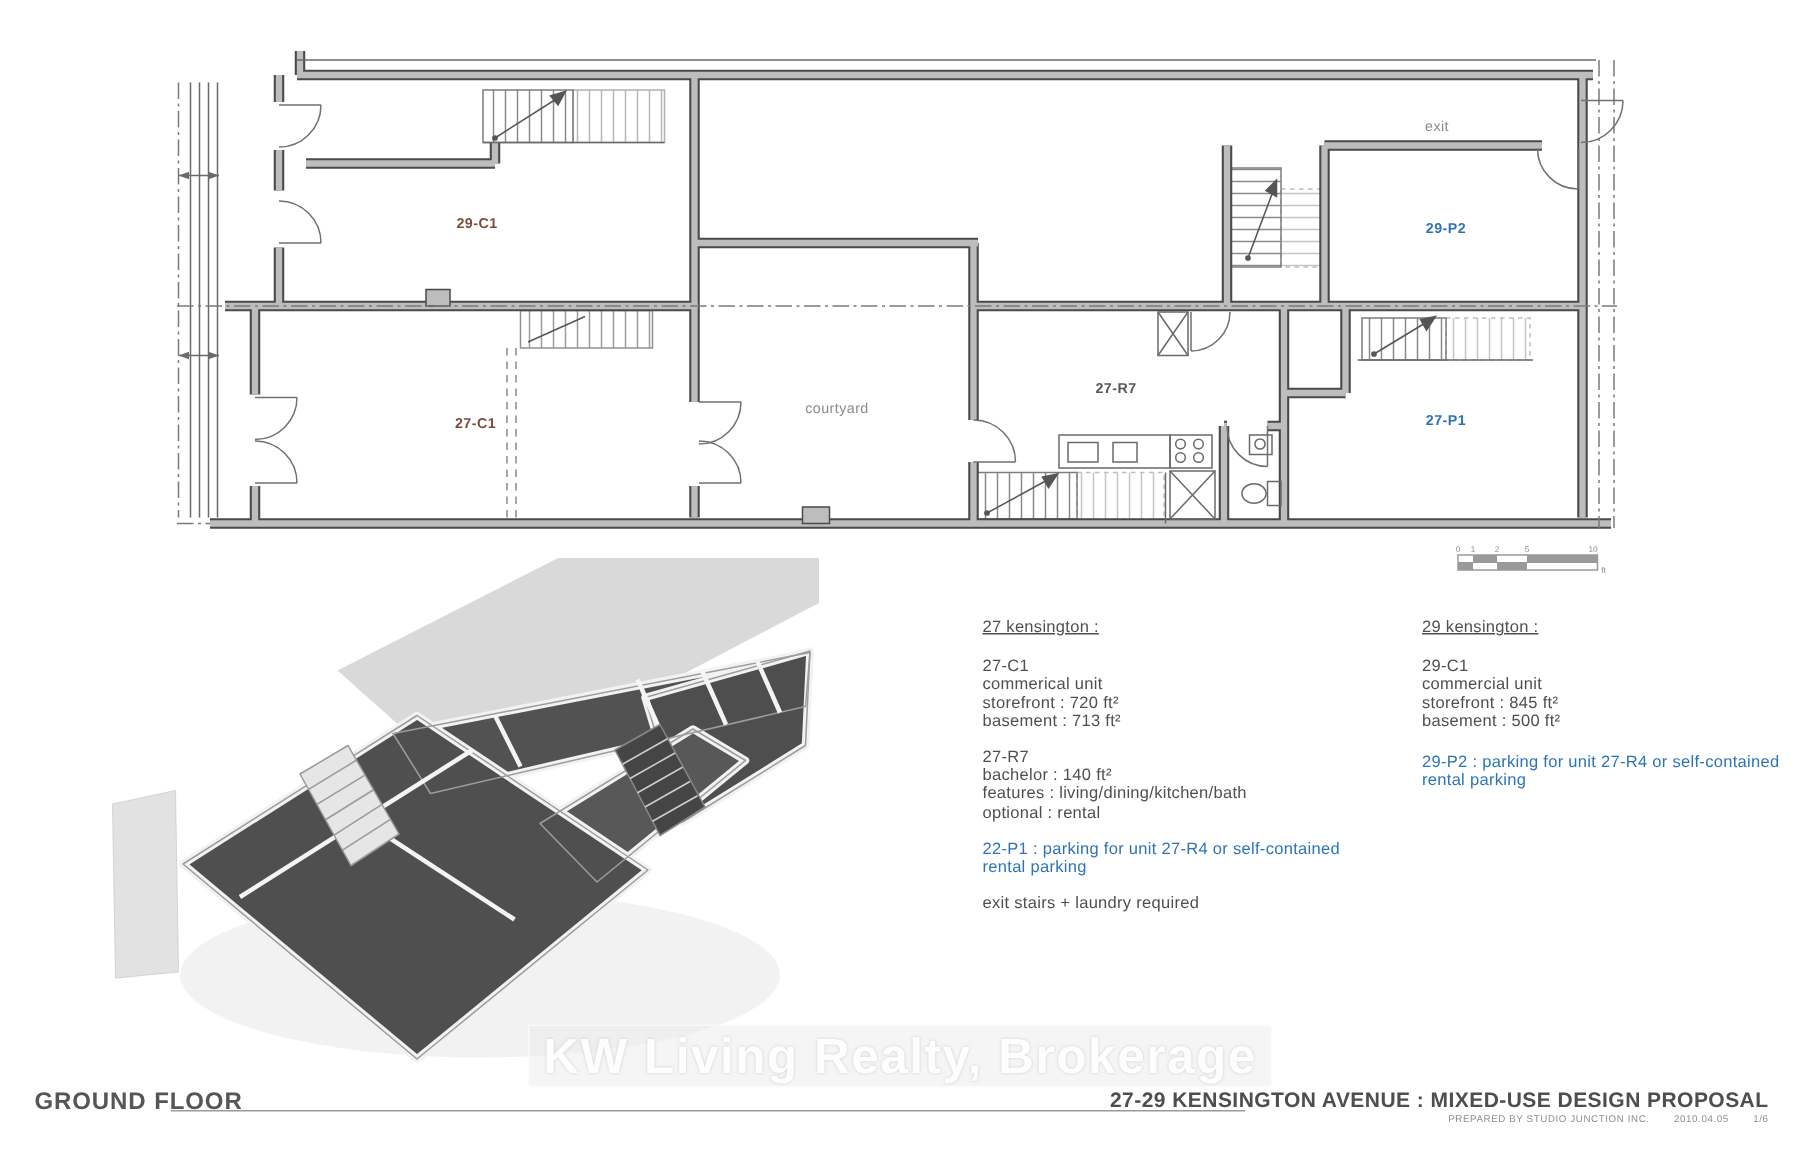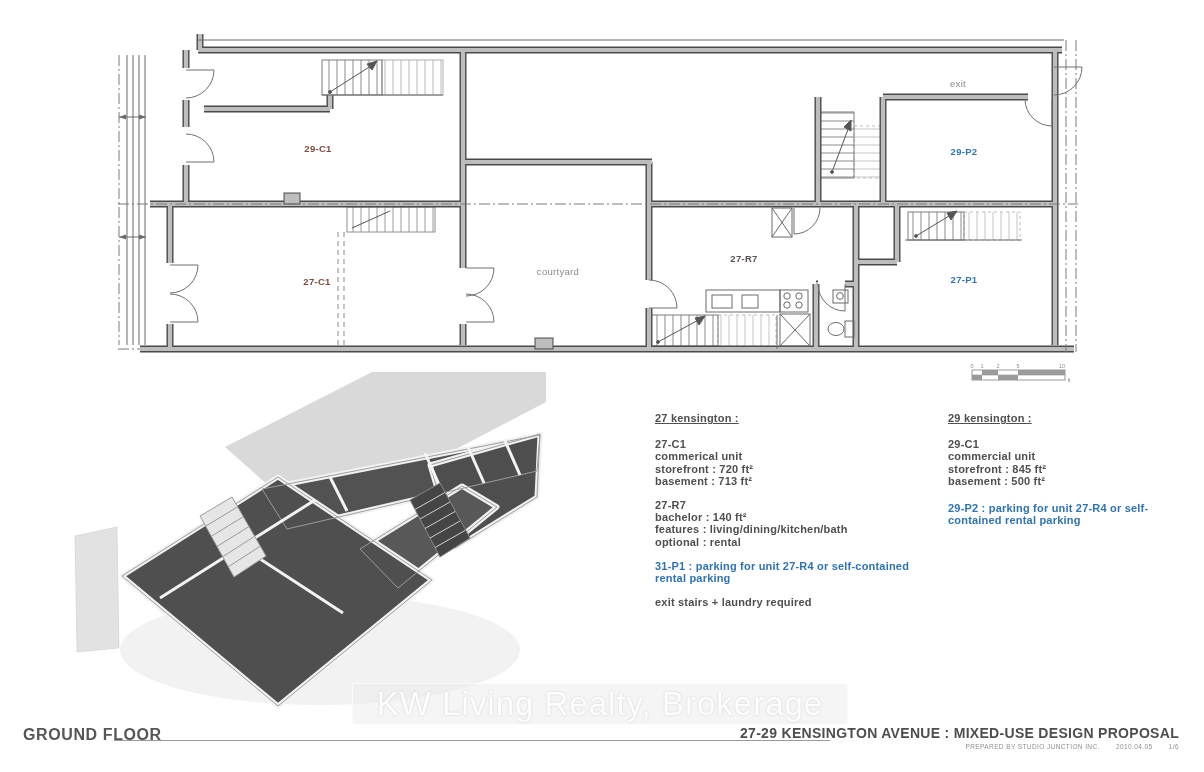--- a/index.html
+++ b/index.html
@@ -1,33 +1,33 @@
 <!DOCTYPE html>
 <html><head>
 <meta charset="utf-8">
 <style>
   html,body{margin:0;padding:0;background:#fff;}
   .canvas{position:relative;width:1204px;height:772px;background:#ffffff;overflow:hidden;
           font-family:"Liberation Sans",sans-serif;}
   svg{position:absolute;left:0;top:0;}
   .plan-label{font-family:"Liberation Sans",sans-serif;font-weight:bold;font-size:9.5px;letter-spacing:.3px;}
   .tick{font-family:"Liberation Sans",sans-serif;font-size:5.5px;fill:#8c8c8c;}
-  .notes{position:absolute;font-size:11px;font-weight:bold;color:#4f4f4f;line-height:12.2px;letter-spacing:.2px;width:270px;}
+  .notes{position:absolute;font-size:11px;font-weight:normal;color:#4f4f4f;line-height:12.2px;letter-spacing:.2px;width:270px;}
   .notes .heading{text-decoration:underline;margin-bottom:14px;}
   .notes .grp{margin-top:12px;}
   .blue{color:#2e74b5;}
   .floor-label{position:absolute;left:23px;top:726px;font-size:16px;font-weight:bold;color:#565656;letter-spacing:.6px;}
   .footer-line{position:absolute;left:114px;top:740px;width:716px;height:1px;background:#9a9a9a;}
   .footer-title{position:absolute;right:25px;top:725px;font-size:14px;font-weight:bold;color:#4e4e4e;letter-spacing:.3px;white-space:nowrap;}
   .footer-sub{position:absolute;right:25px;top:743px;font-size:6.5px;color:#8f8f8f;letter-spacing:.4px;white-space:nowrap;}
   .footer-sub span{margin-left:14px;}
   .watermark{position:absolute;left:352px;top:683px;width:494px;height:40px;
              background:rgba(236,236,236,.55);border:1px solid rgba(255,255,255,.7);
              display:flex;align-items:center;justify-content:center;
-             font-size:33px;font-weight:normal;color:rgba(255,255,255,.96);letter-spacing:1px;white-space:nowrap;
+             font-size:33px;font-weight:bold;color:rgba(255,255,255,.96);letter-spacing:1px;white-space:nowrap;
              text-shadow:0 0 2px rgba(170,170,170,.55);}
 </style>
 </head>
 <body>
 
 <div class="canvas">
 
 <svg width="1204" height="772" viewBox="0 0 1204 772">
   <defs>
     <pattern id="tv" width="8" height="8" patternUnits="userSpaceOnUse">
@@ -248,21 +248,21 @@
   <div class="notes" style="left:655px;top:412px;">
     <div class="heading">27 kensington :</div>
     <div>27-C1</div>
     <div>commerical unit</div>
     <div>storefront : 720 ft²</div>
     <div>basement : 713 ft²</div>
     <div class="grp">27-R7</div>
     <div>bachelor : 140 ft²</div>
     <div>features : living/dining/kitchen/bath</div>
     <div>optional : rental</div>
-    <div class="grp blue" style="width:262px;">31-P1 : parking for unit 27-R4 or self-contained rental parking</div>
+    <div class="grp blue" style="width:262px;">22-P1 : parking for unit 27-R4 or self-contained rental parking</div>
     <div class="grp">exit stairs + laundry required</div>
   </div>
 
   <div class="notes" style="left:948px;top:412px;">
     <div class="heading">29 kensington :</div>
     <div>29-C1</div>
     <div>commercial unit</div>
     <div>storefront : 845 ft²</div>
     <div>basement : 500 ft²</div>
     <div class="grp blue" style="margin-top:15px;width:245px;">29-P2 : parking for unit 27-R4 or self-contained rental parking</div>

